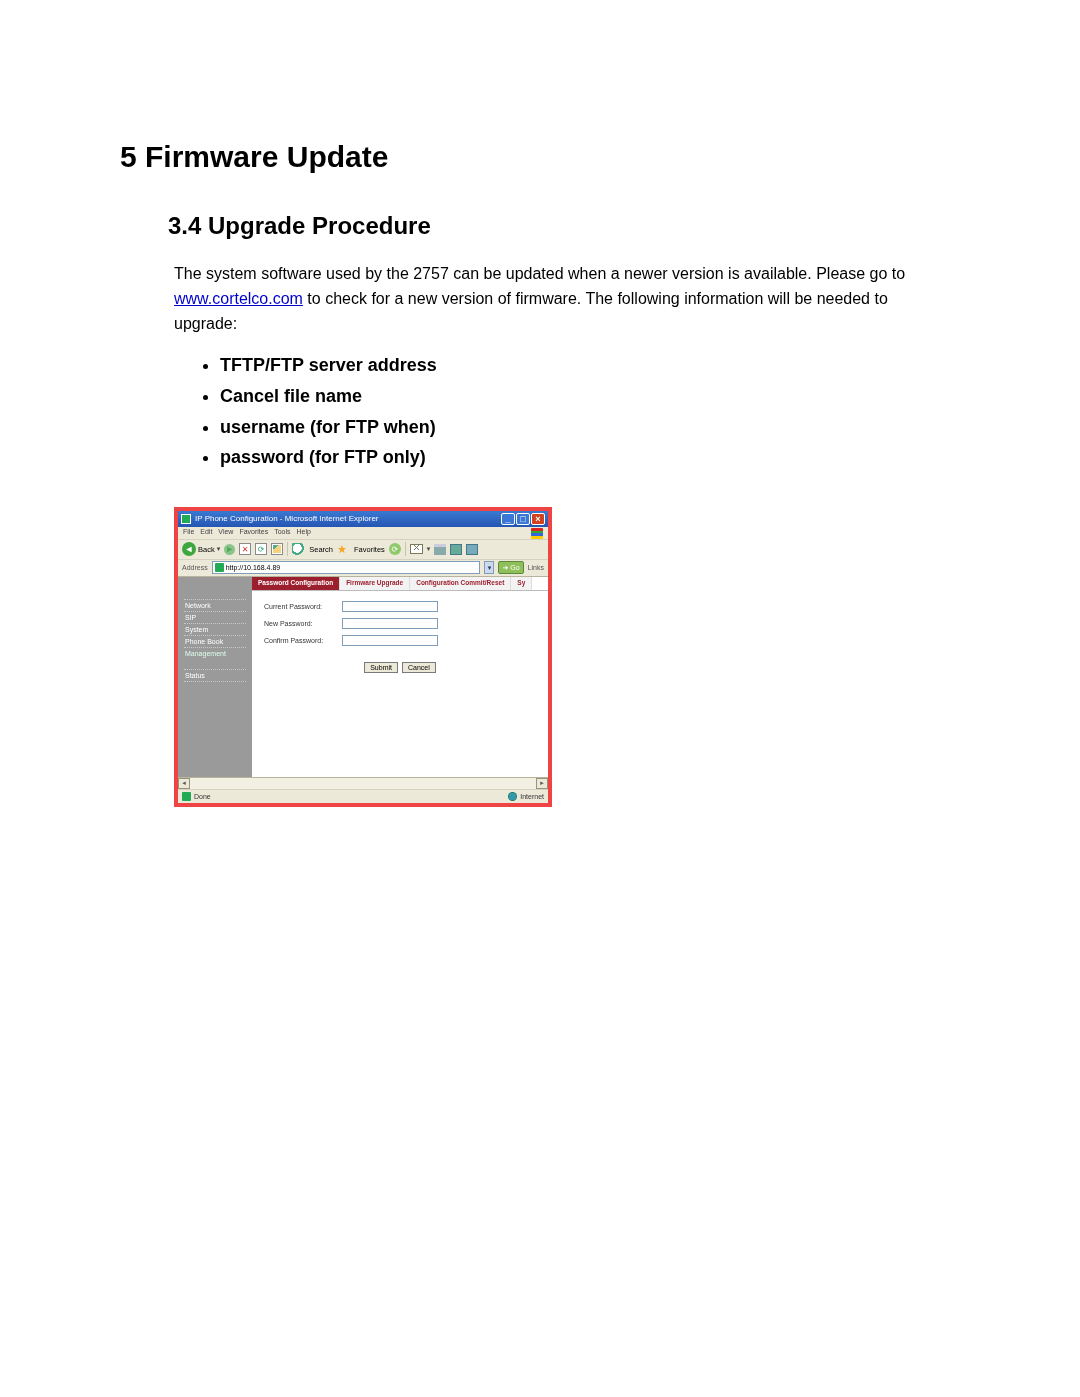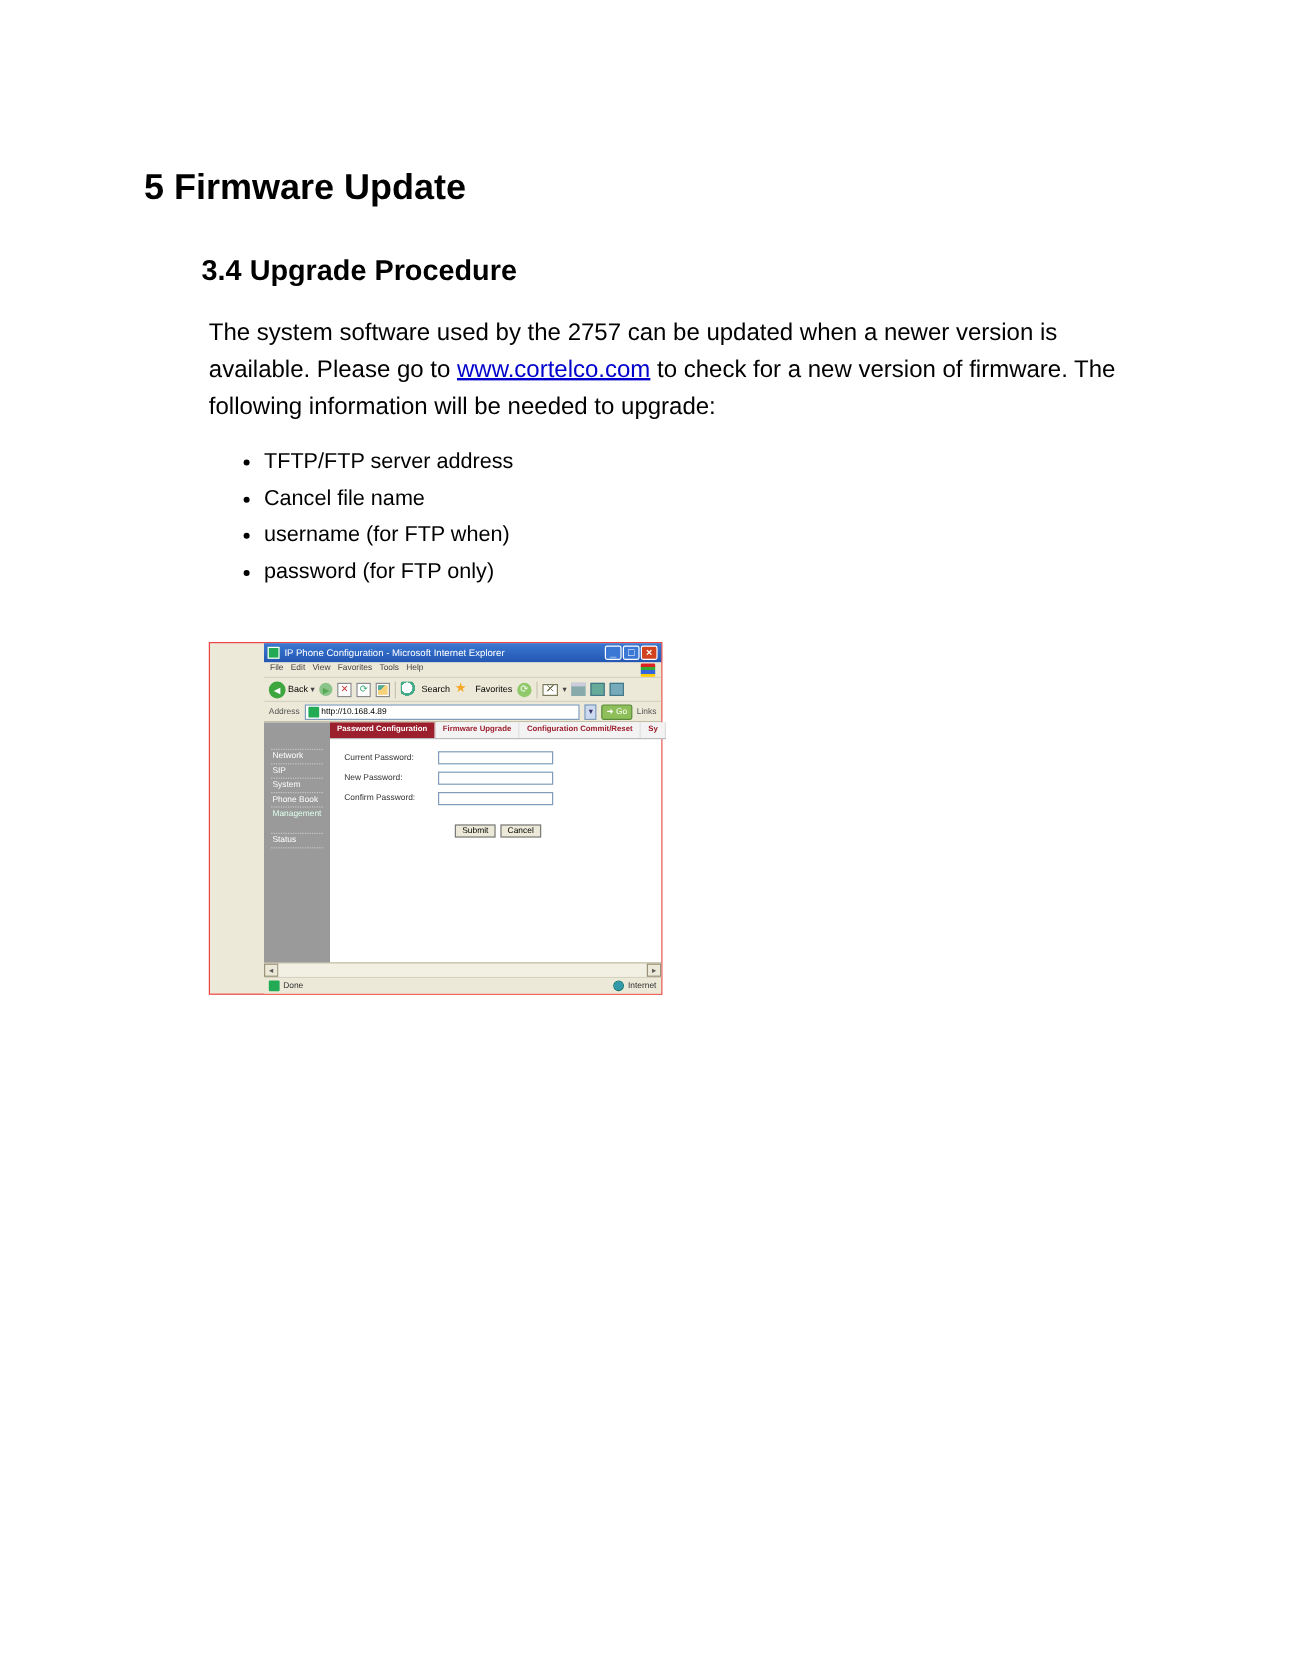--- a/index.html
+++ b/index.html
@@ -21,56 +21,56 @@
     font-weight: bold;
     margin-bottom: 38px;
   }
   h2.section {
     font-size: 24px;
     font-weight: bold;
     margin-left: 48px;
     margin-bottom: 22px;
   }
   .body-text {
-    font-size: 20px;
+    font-size: 16px;
     line-height: 1.55;
     margin-left: 54px;
     margin-right: 10px;
     margin-bottom: 14px;
   }
   .body-text a { color: #0000cc; text-decoration: underline; }
   ul.bullets {
     list-style: disc;
     margin-left: 100px;
-    margin-bottom: 44px;
+    margin-bottom: 34px;
+    font-weight: bold;
   }
   ul.bullets li {
     font-size: 18px;
     line-height: 1.7;
   }
   ol.steps {
     list-style: decimal;
     margin-left: 80px;
     margin-bottom: 20px;
   }
   ol.steps li {
     font-size: 18px;
     line-height: 1.6;
     padding-left: 18px;
   }
   
   .ie-window {
     width: 378px;
     margin-left: 54px;
     margin-top: 18px;
-    border: 1px solid #ef4444;
+    border: 4px solid #ef4444;
     font-family: Tahoma, Arial, sans-serif;
     font-size: 7.5px;
     background: #ece9d8;
-    padding-left: 45px;
   }
   .ie-titlebar {
     height: 16px;
     background: linear-gradient(#3a79d2, #2456b3);
     display: flex;
     align-items: center;
     padding: 0 3px;
     color: #fff;
   }
   .ie-titlebar .ie-ico {

